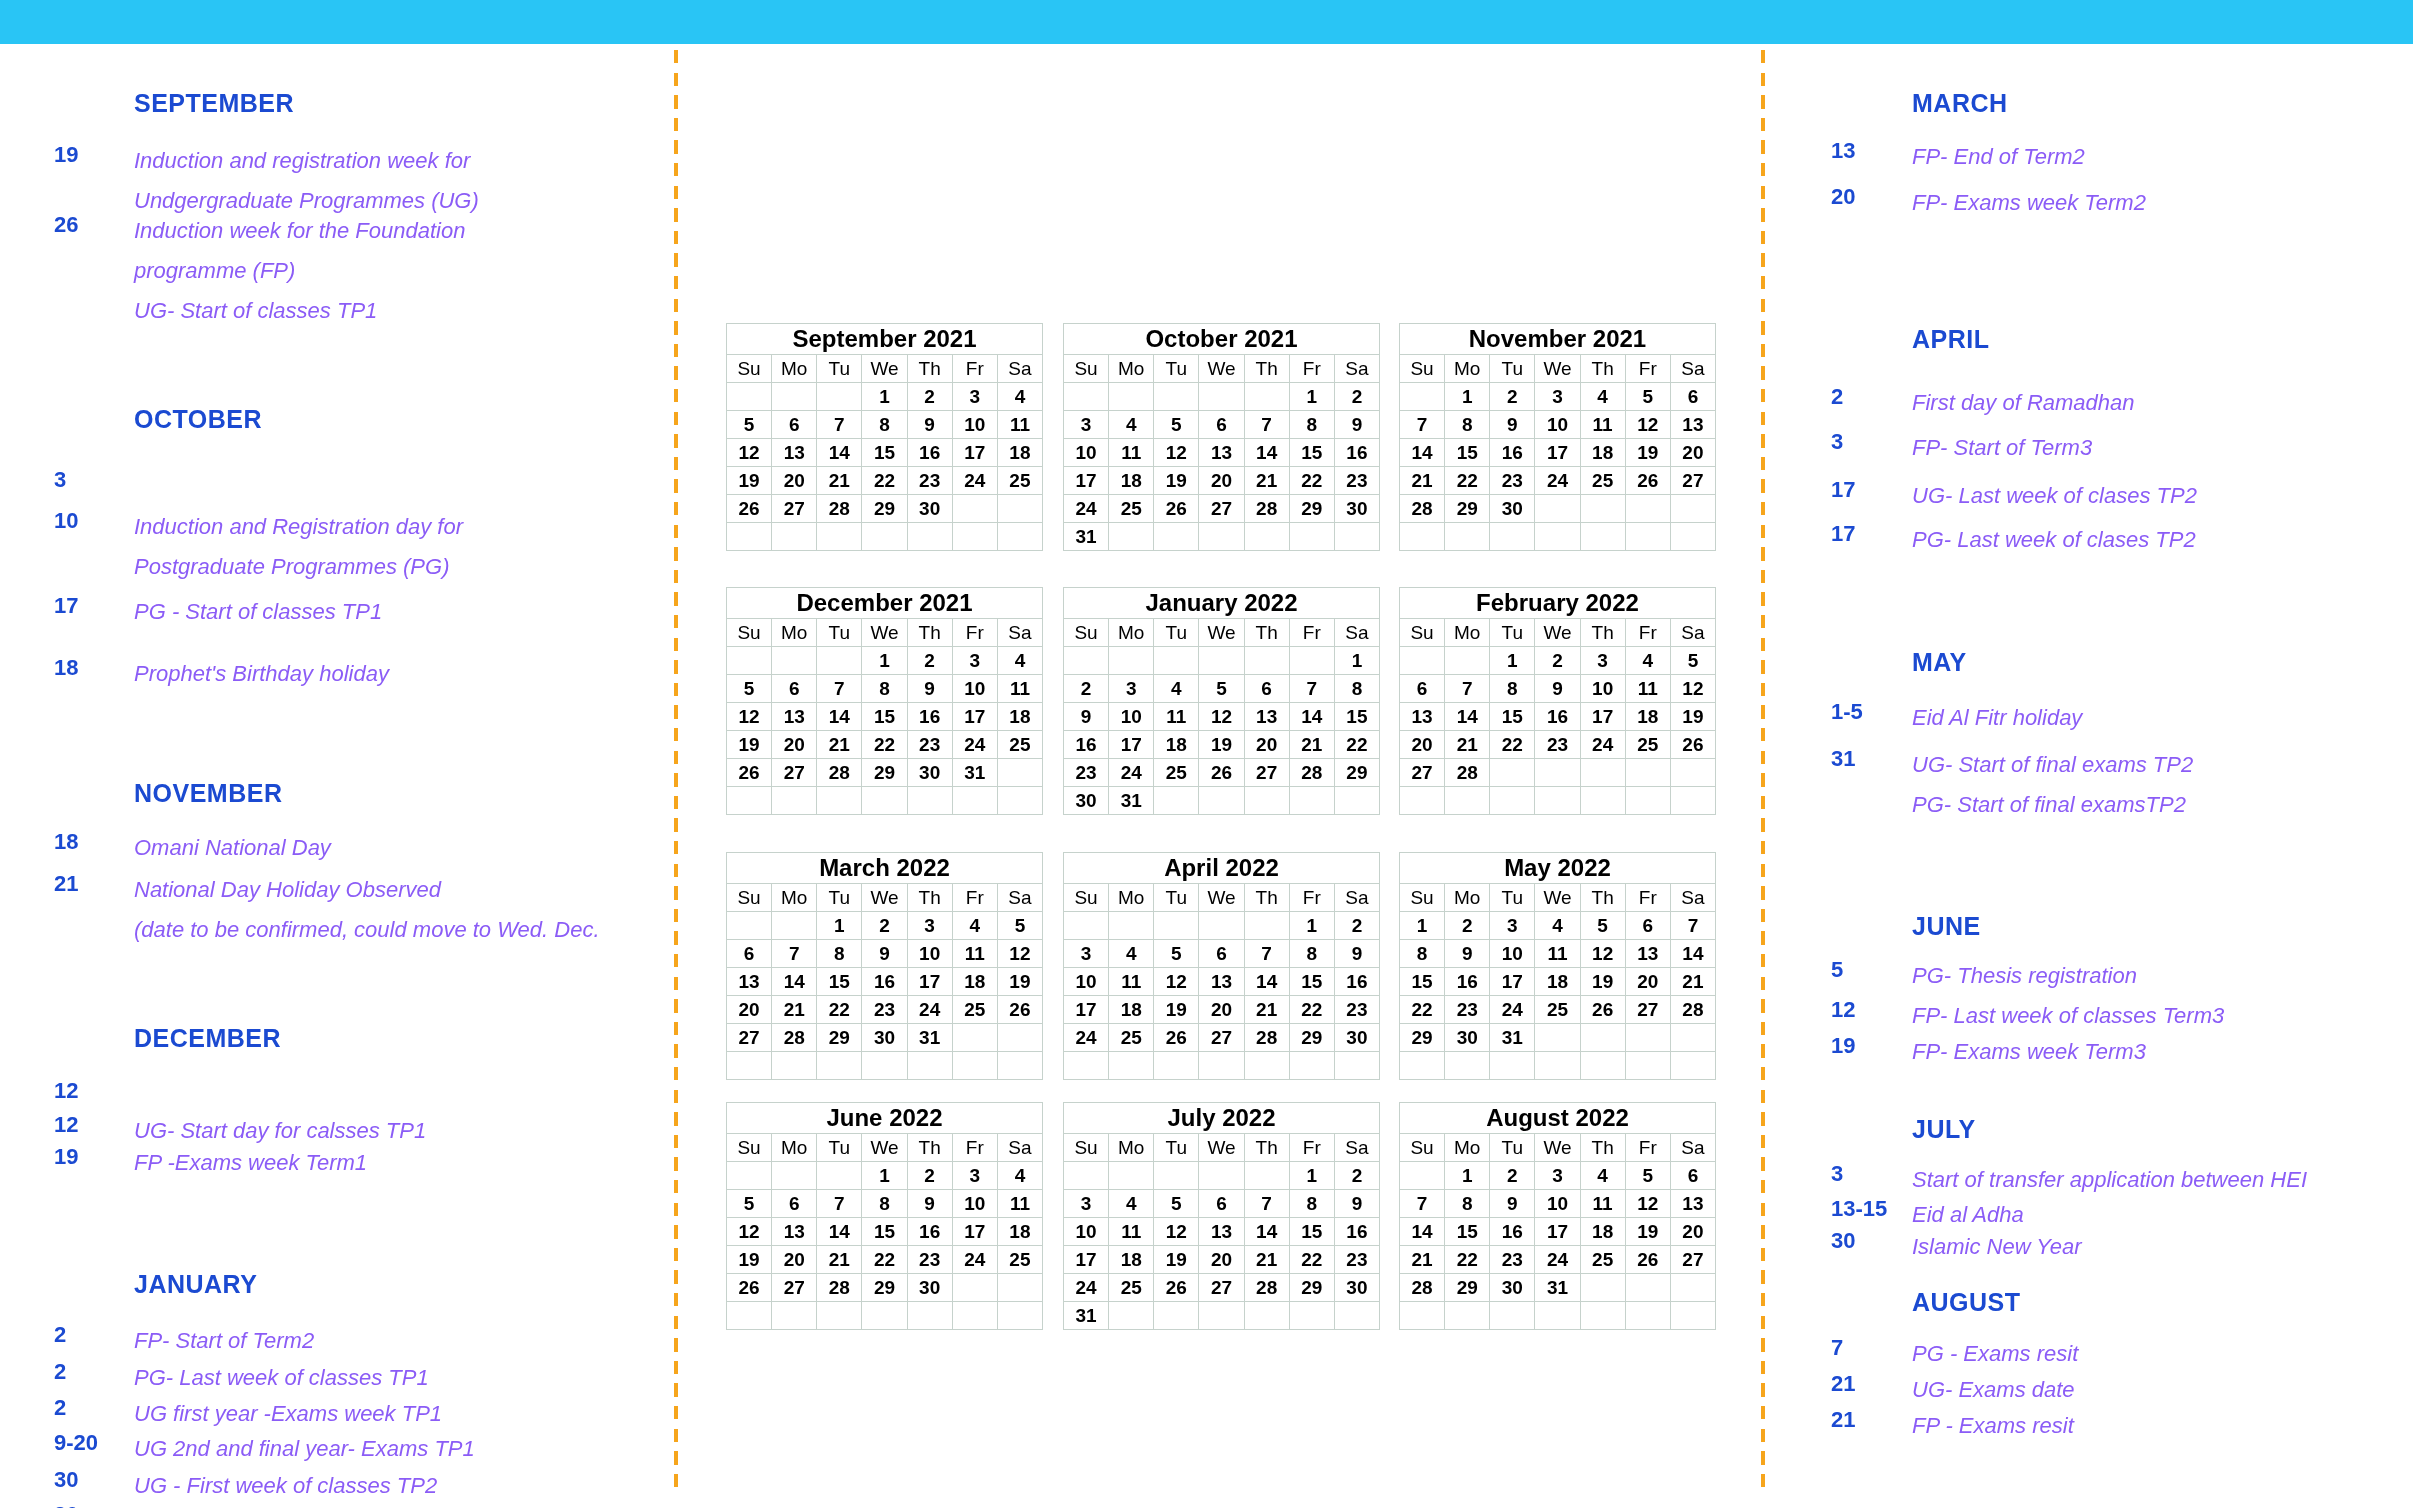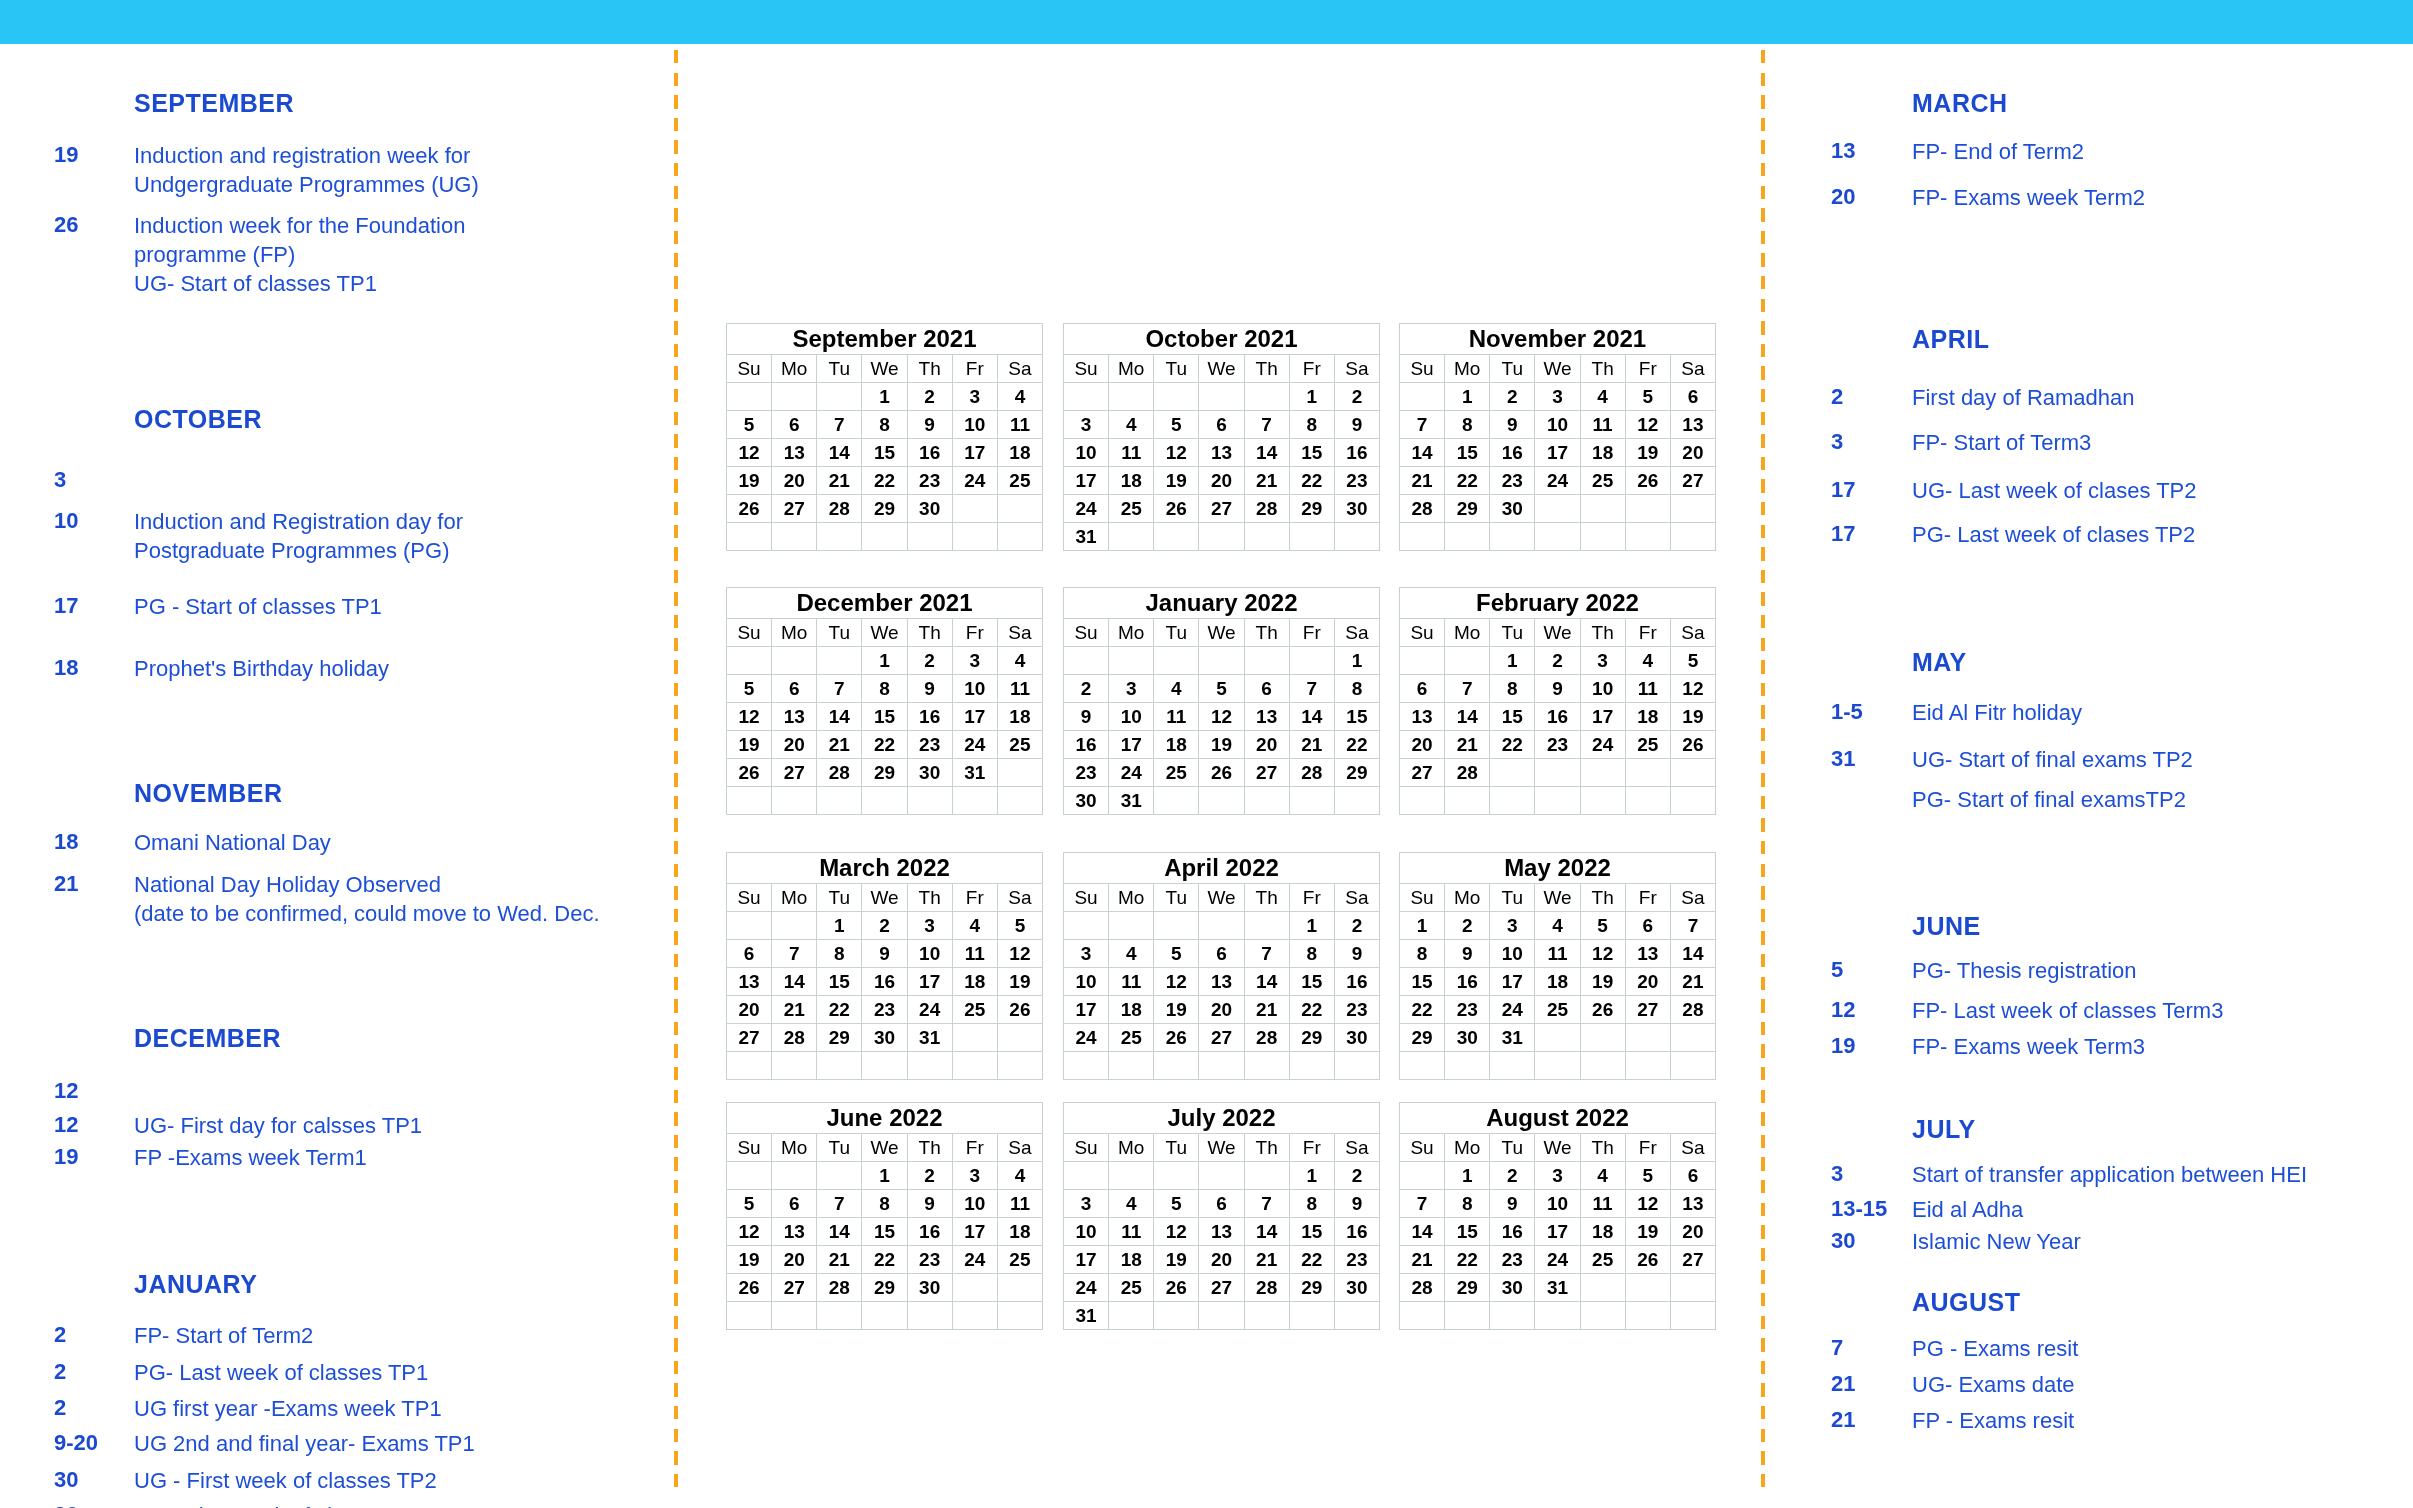--- a/index.html
+++ b/index.html
@@ -24,21 +24,21 @@
 
   .event-row{position:absolute;display:flex;align-items:flex-start;}
   .col-left{left:54px;width:624px;}
   .col-right{left:1831px;width:561px;}
   .event-date{
     flex:0 0 80px;font-size:22px;font-weight:600;color:#1b4ad1;
     line-height:28.5px;white-space:nowrap;
   }
   .col-right .event-date{flex:0 0 81px;}
   .event-text{
-    flex:1;font-size:22px;color:#1d4ed8;line-height:29px;white-space:pre-line;
+    flex:1;font-size:22px;color:#8b5cf6;line-height:40px;white-space:pre-line;font-style:italic;
   }
 
   .cal{position:absolute;width:317px;height:231px;background:#ffffff;}
   .cal table{border-collapse:collapse;width:100%;table-layout:fixed;}
   .cal td,.cal th{border:1.7px solid #c6d2cc;padding:0;text-align:center;vertical-align:middle;}
   .cal .title-cell{height:30px;font-size:24px;font-weight:bold;color:#000000;}
   .cal th{height:27px;font-size:19px;font-weight:normal;color:#000000;}
   .cal td.day{height:27px;font-size:19px;font-weight:bold;color:#000000;}
 </style>
 </head>
@@ -89,21 +89,21 @@
   <span class="event-text">National Day Holiday Observed
 (date to be confirmed, could move to Wed. Dec.</span>
 </div>
 
 <h2 class="month-heading heading-left" style="top:1024px">DECEMBER</h2>
 <div class="event-row col-left" style="top:1077px">
   <span class="event-date">12</span>
 </div>
 <div class="event-row col-left" style="top:1111px">
   <span class="event-date">12</span>
-  <span class="event-text">UG- First day for calsses TP1</span>
+  <span class="event-text">UG- Start day for calsses TP1</span>
 </div>
 <div class="event-row col-left" style="top:1143px">
   <span class="event-date">19</span>
   <span class="event-text">FP -Exams week Term1</span>
 </div>
 
 <h2 class="month-heading heading-left" style="top:1270px">JANUARY</h2>
 <div class="event-row col-left" style="top:1321px">
   <span class="event-date">2</span>
   <span class="event-text">FP- Start of Term2</span>

